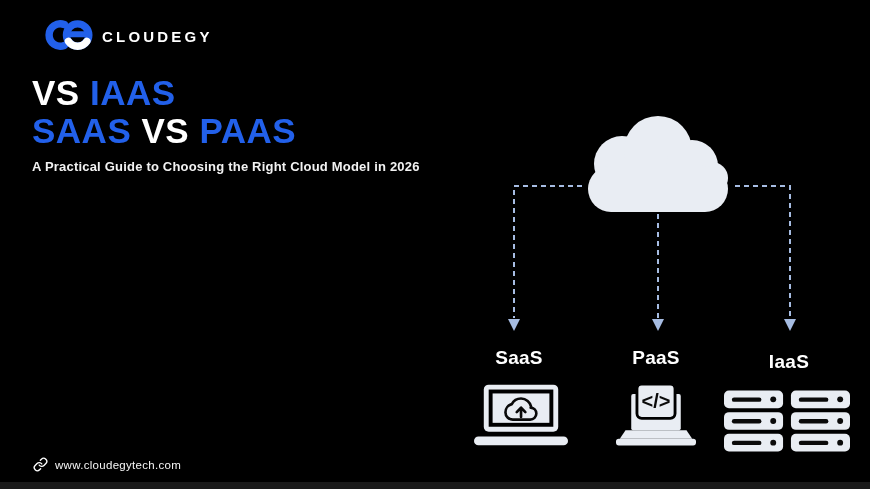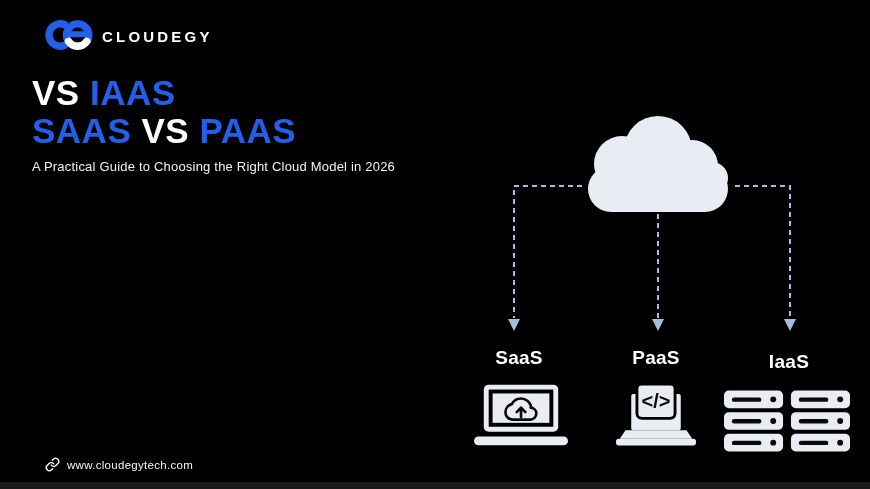--- a/index.html
+++ b/index.html
@@ -20,42 +20,42 @@
     color: #ffffff; font-size: 15px; font-weight: 700;
     letter-spacing: 3.2px; margin-left: 8px; margin-top: 2px;
   }
 
   
   .title-block { position: absolute; left: 32px; top: 74px; }
   .title-line { font-size: 35px; font-weight: 800; line-height: 38px; letter-spacing: 0.5px; }
   .t-blue { color: #2260ea; }
   .t-white { color: #ffffff; }
   .subtitle {
-    margin-top: 9px; color: #f2f2f2; font-size: 13px; font-weight: 400; letter-spacing: 0.2px;
+    margin-top: 9px; color: #f2f2f2; font-size: 13px; font-weight: 700; letter-spacing: 0.2px;
   }
 
   
   .cloud-svg { position: absolute; left: 578px; top: 114px; width: 160px; height: 100px; }
   .connectors-svg { position: absolute; left: 480px; top: 110px; width: 390px; height: 230px; }
 
   .node-label {
     position: absolute; width: 90px; text-align: center;
     color: #ffffff; font-size: 19px; font-weight: 700; letter-spacing: 0.3px;
   }
   .label-saas { left: 474px; top: 347px; }
   .label-paas { left: 611px; top: 347px; }
   .label-iaas { left: 744px; top: 351px; }
 
   .node-icon { position: absolute; display: block; }
   .icon-saas { left: 474px; top: 384px; width: 94px; height: 62px; }
   .icon-paas { left: 616px; top: 382px; width: 80px; height: 66px; }
   .icon-iaas { left: 724px; top: 390px; width: 126px; height: 62px; }
 
   
-  .footer { position: absolute; left: 45px; top: 457px; display: flex; align-items: center; }
+  .footer { position: absolute; left: 33px; top: 457px; display: flex; align-items: center; }
   .link-svg { width: 15px; height: 15px; display: block; }
   .footer-url { color: #f5f5f5; font-size: 11.5px; font-weight: 500; margin-left: 7px; letter-spacing: 0.3px; }
 
   .bottom-strip { position: absolute; left: 0; bottom: 0; width: 870px; height: 7px; background: #1a1a1a; }
 </style>
 </head>
 <body>
 
 <div class="canvas">
 

